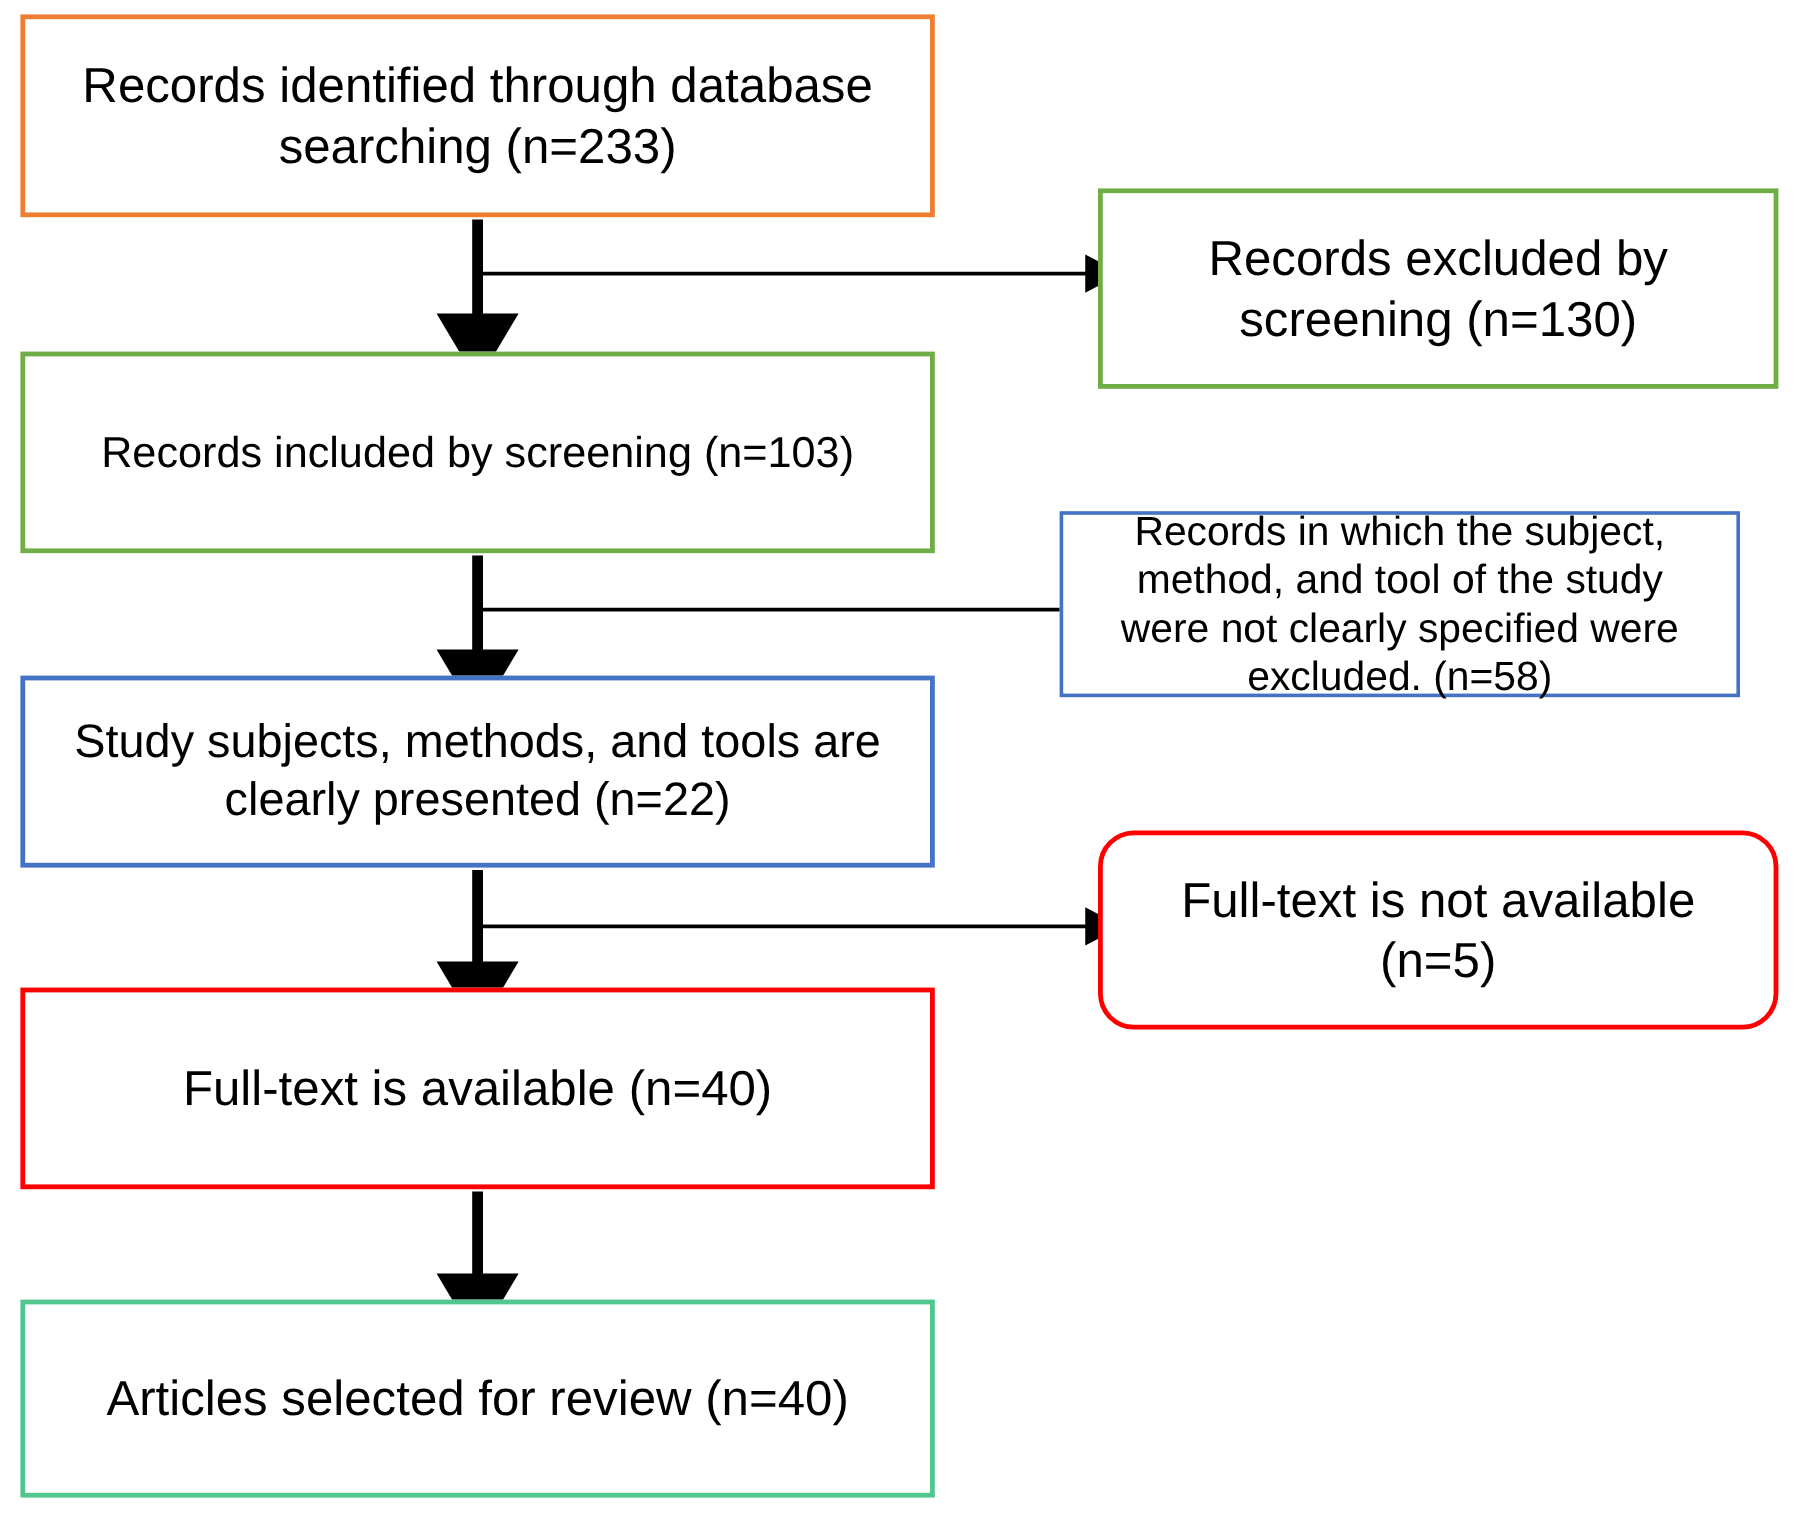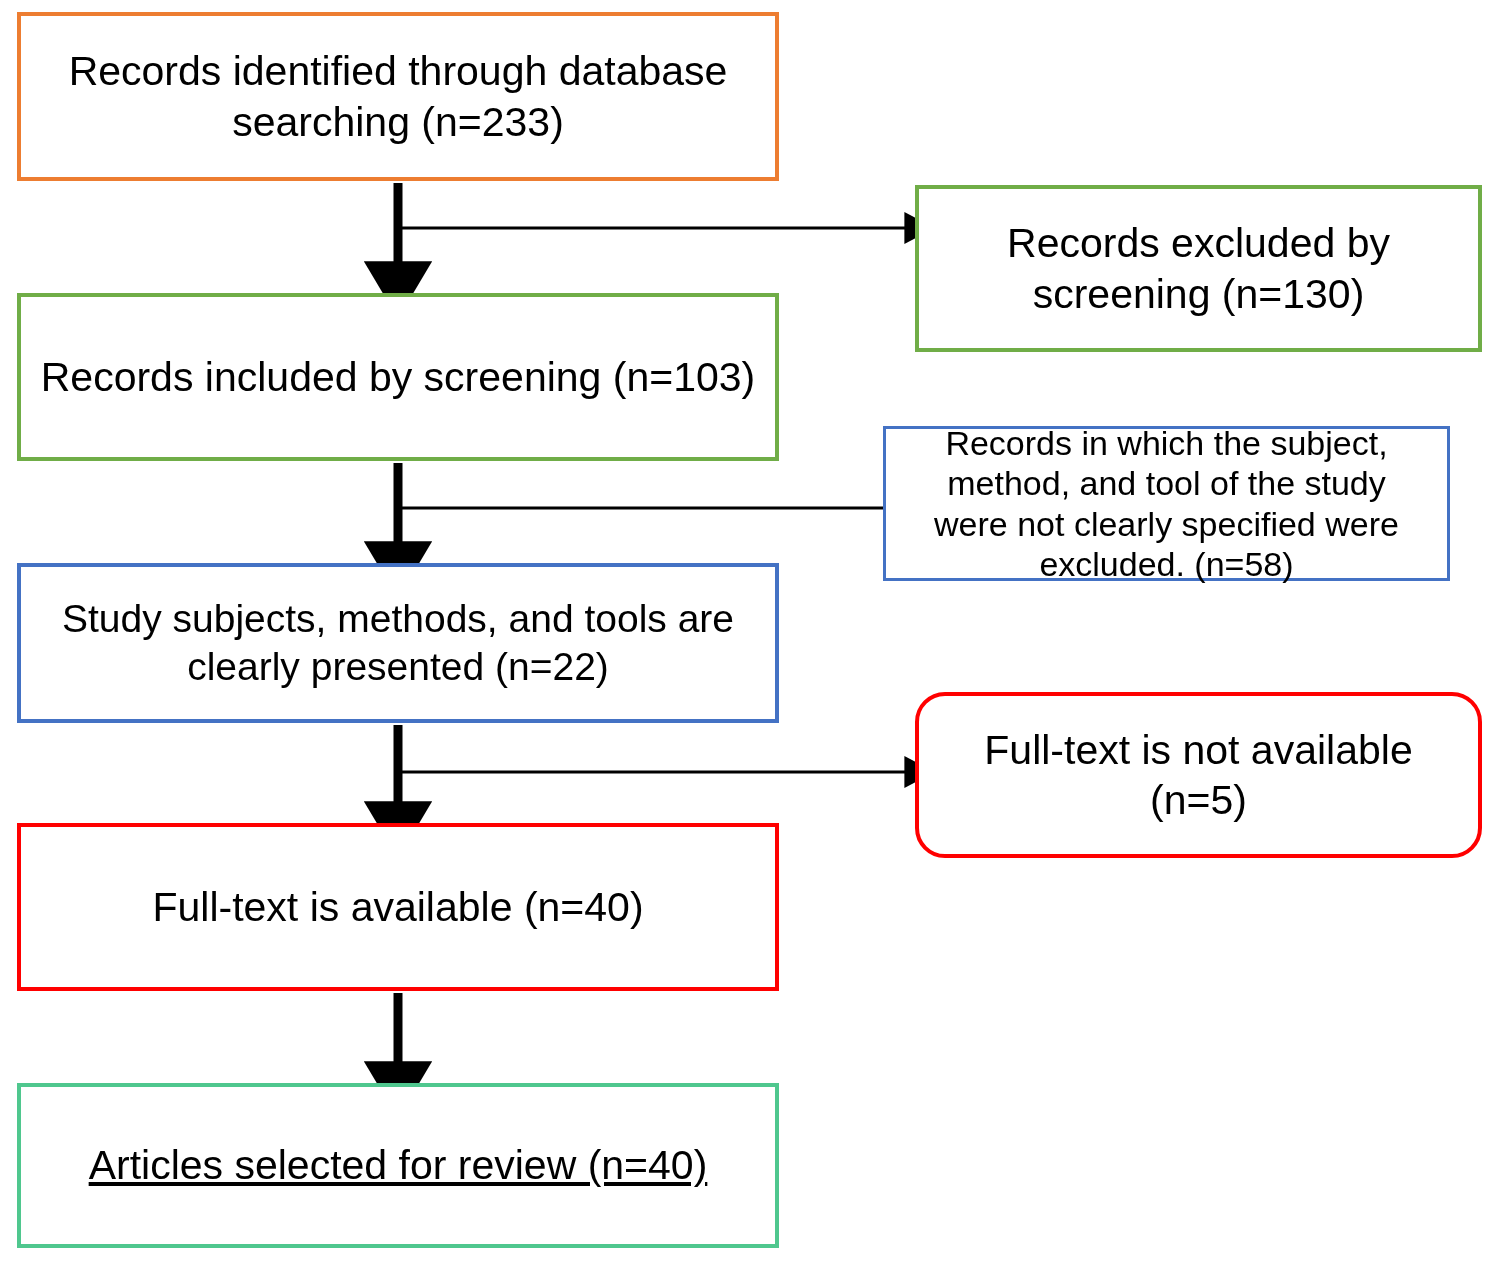--- a/index.html
+++ b/index.html
@@ -38,38 +38,37 @@
 
   
   #box-identified {
     left: 17px;  top: 12px;   width: 762px; height: 169px;
     border: 4px solid #ED7D31;
     font-size: 41px;
   }
   #box-included {
     left: 17px;  top: 293px;  width: 762px; height: 168px;
     border: 4px solid #70AD47;
-    font-size: 41px;
+    font-size: 36px;
   }
   #box-presented {
     left: 17px;  top: 563px;  width: 762px; height: 160px;
     border: 4px solid #4472C4;
     font-size: 39px;
   }
   #box-fulltext-avail {
     left: 17px;  top: 823px;  width: 762px; height: 168px;
     border: 4px solid #FF0000;
     font-size: 41px;
     justify-content: center;
   }
   #box-articles {
     left: 17px;  top: 1083px; width: 762px; height: 165px;
     border: 4px solid #4FC78E;
     font-size: 41px;
-    text-decoration: underline;
   }
 
   
   #box-excluded-screening {
     left: 915px; top: 157px;  width: 567px; height: 167px;
     border: 4px solid #70AD47;
     font-size: 41px;
   }
   #box-excluded-unclear {
     left: 883px; top: 426px;  width: 567px; height: 155px;
@@ -133,21 +132,21 @@
     <g>
       <line x1="398" y1="993" x2="398" y2="1072" stroke="#000000" stroke-width="9" marker-end="url(#arrow-thick)"></line>
     </g>
   </svg>
 
   <div class="flow-box" id="box-identified" style="border-color: rgb(237, 125, 49);">
     <span class="box-text">Records identified through database
 searching (n=233)</span>
   </div>
 
-  <div class="flow-box" id="box-excluded-screening" style="border-color: rgb(112, 173, 71); margin-top: 28px;">
+  <div class="flow-box" id="box-excluded-screening" style="border-color: rgb(112, 173, 71);">
     <span class="box-text">Records excluded by
 screening (n=130)</span>
   </div>
 
   <div class="flow-box" id="box-included" style="border-color: rgb(112, 173, 71);">
     <span class="box-text">Records included by screening (n=103)</span>
   </div>
 
   <div class="flow-box" id="box-excluded-unclear" style="border-color: rgb(68, 114, 196);">
     <span class="box-text">Records in which the subject,

